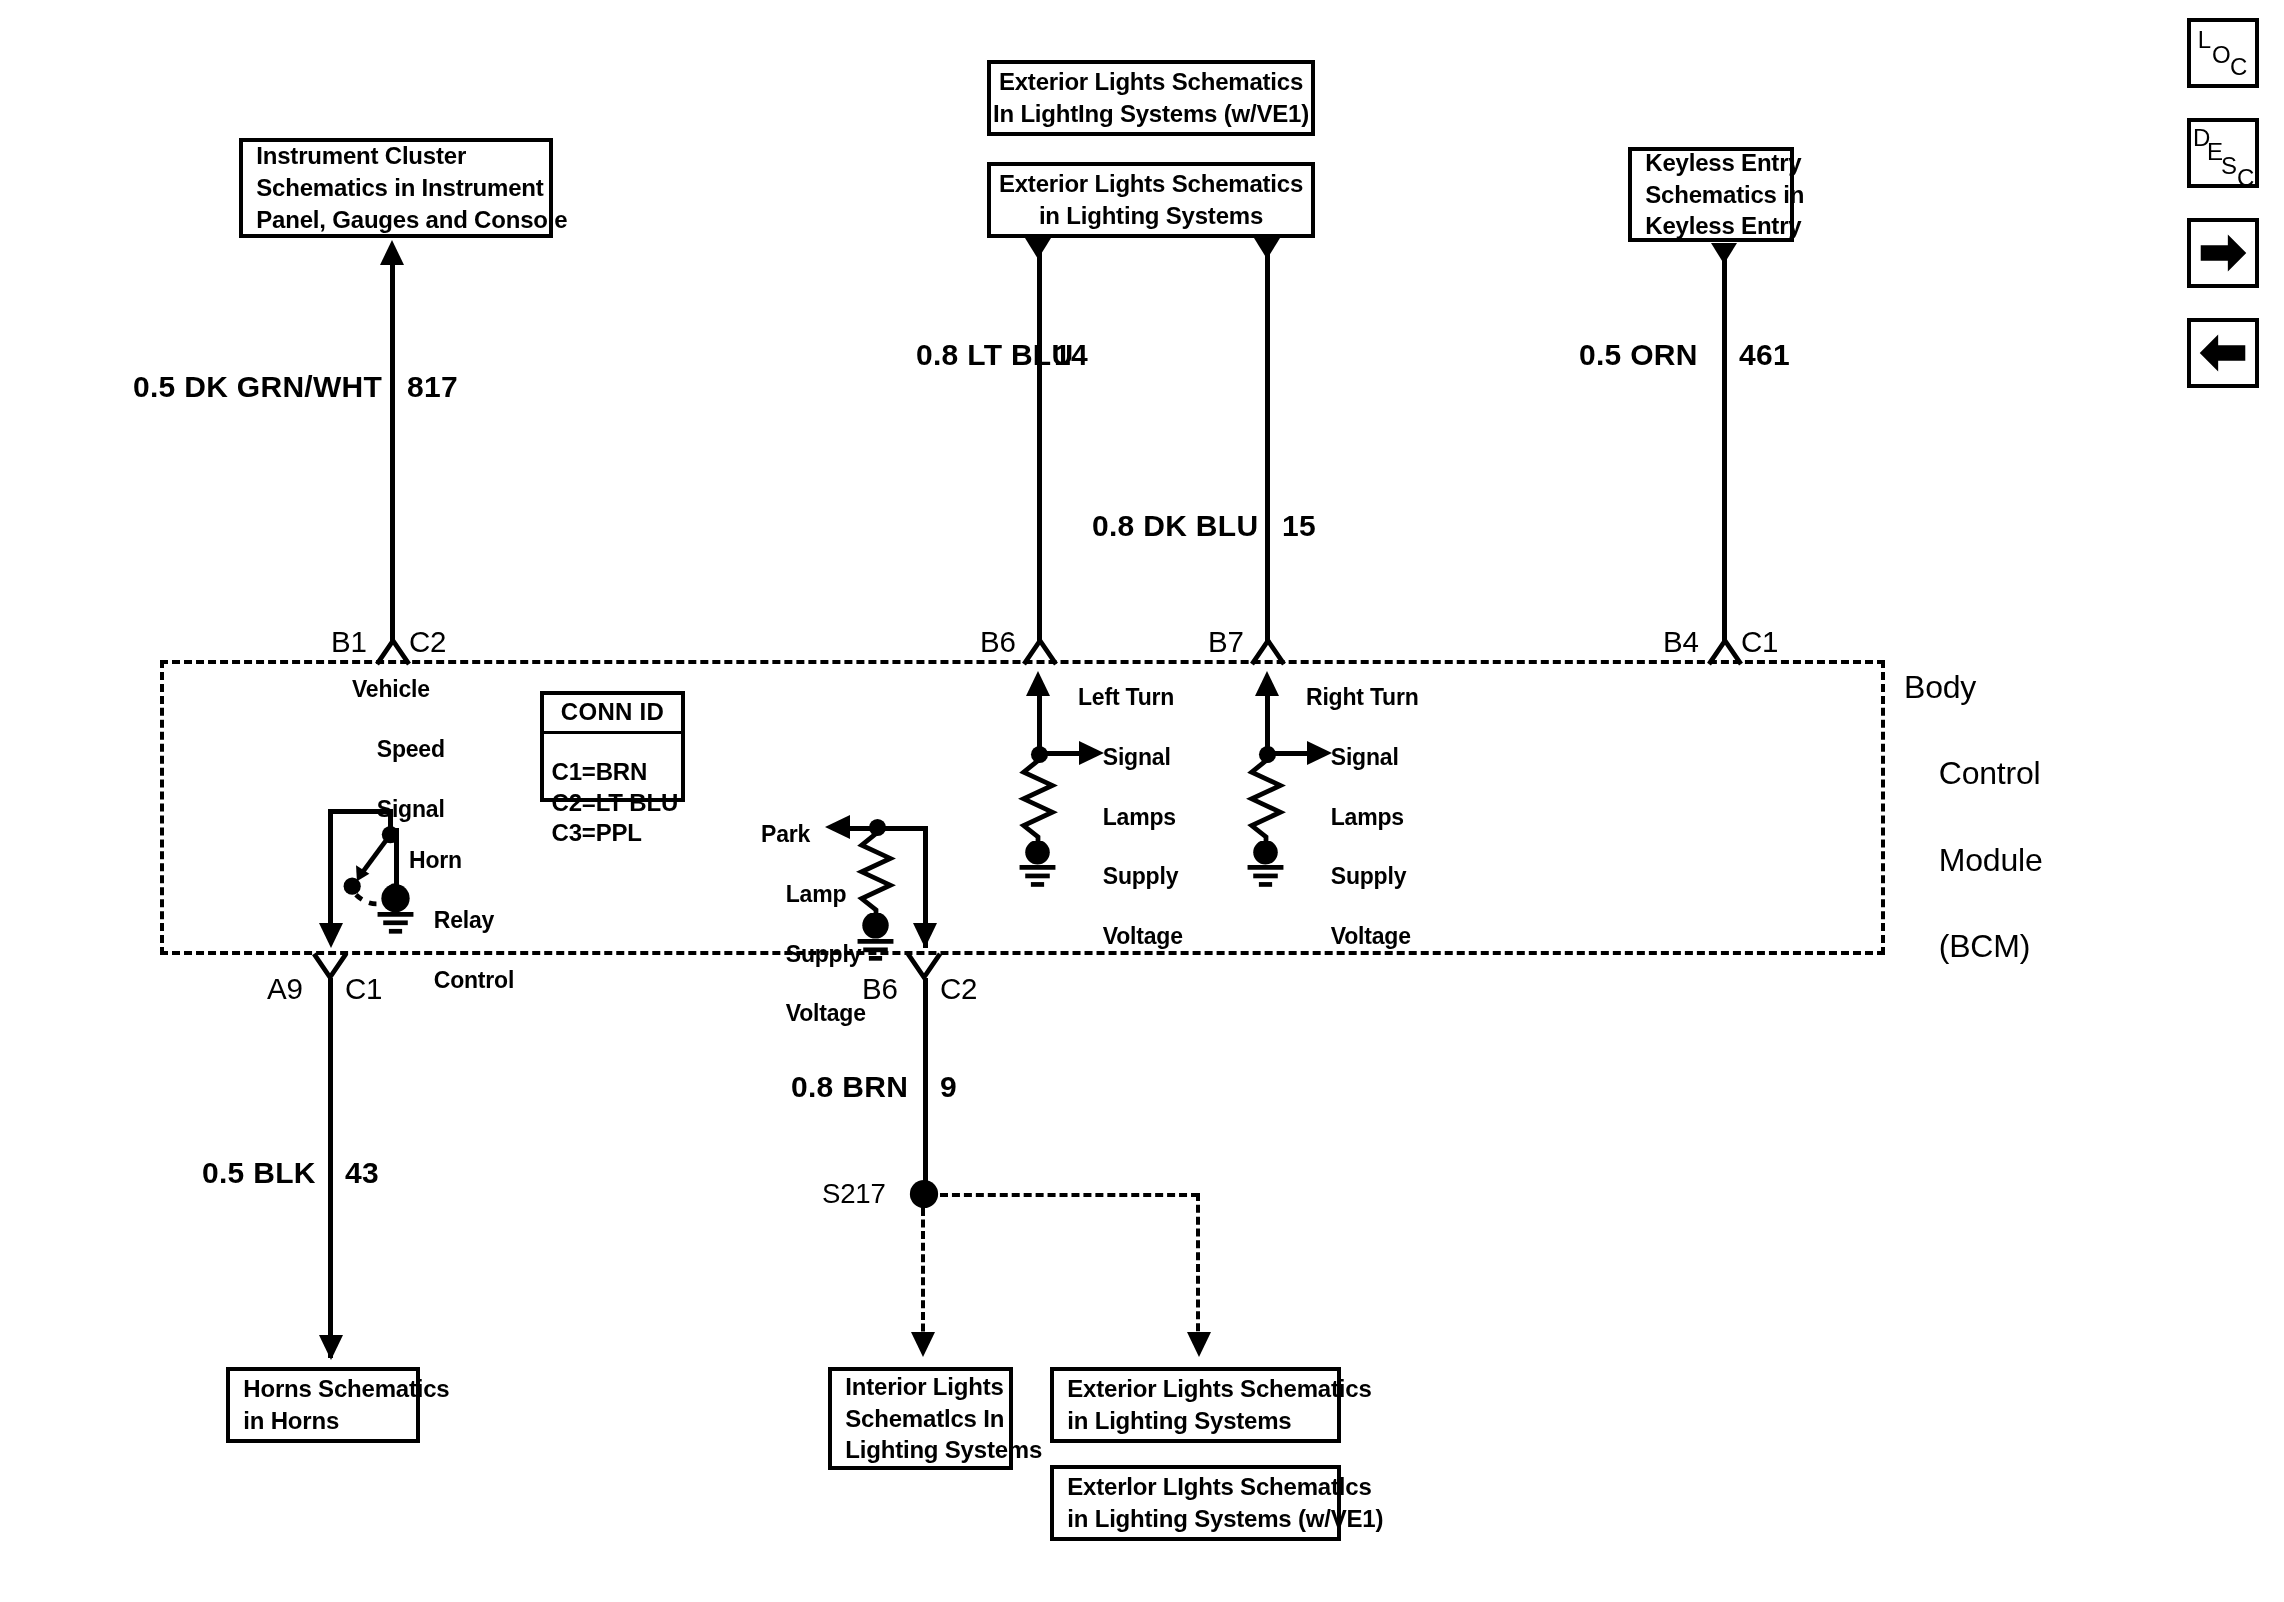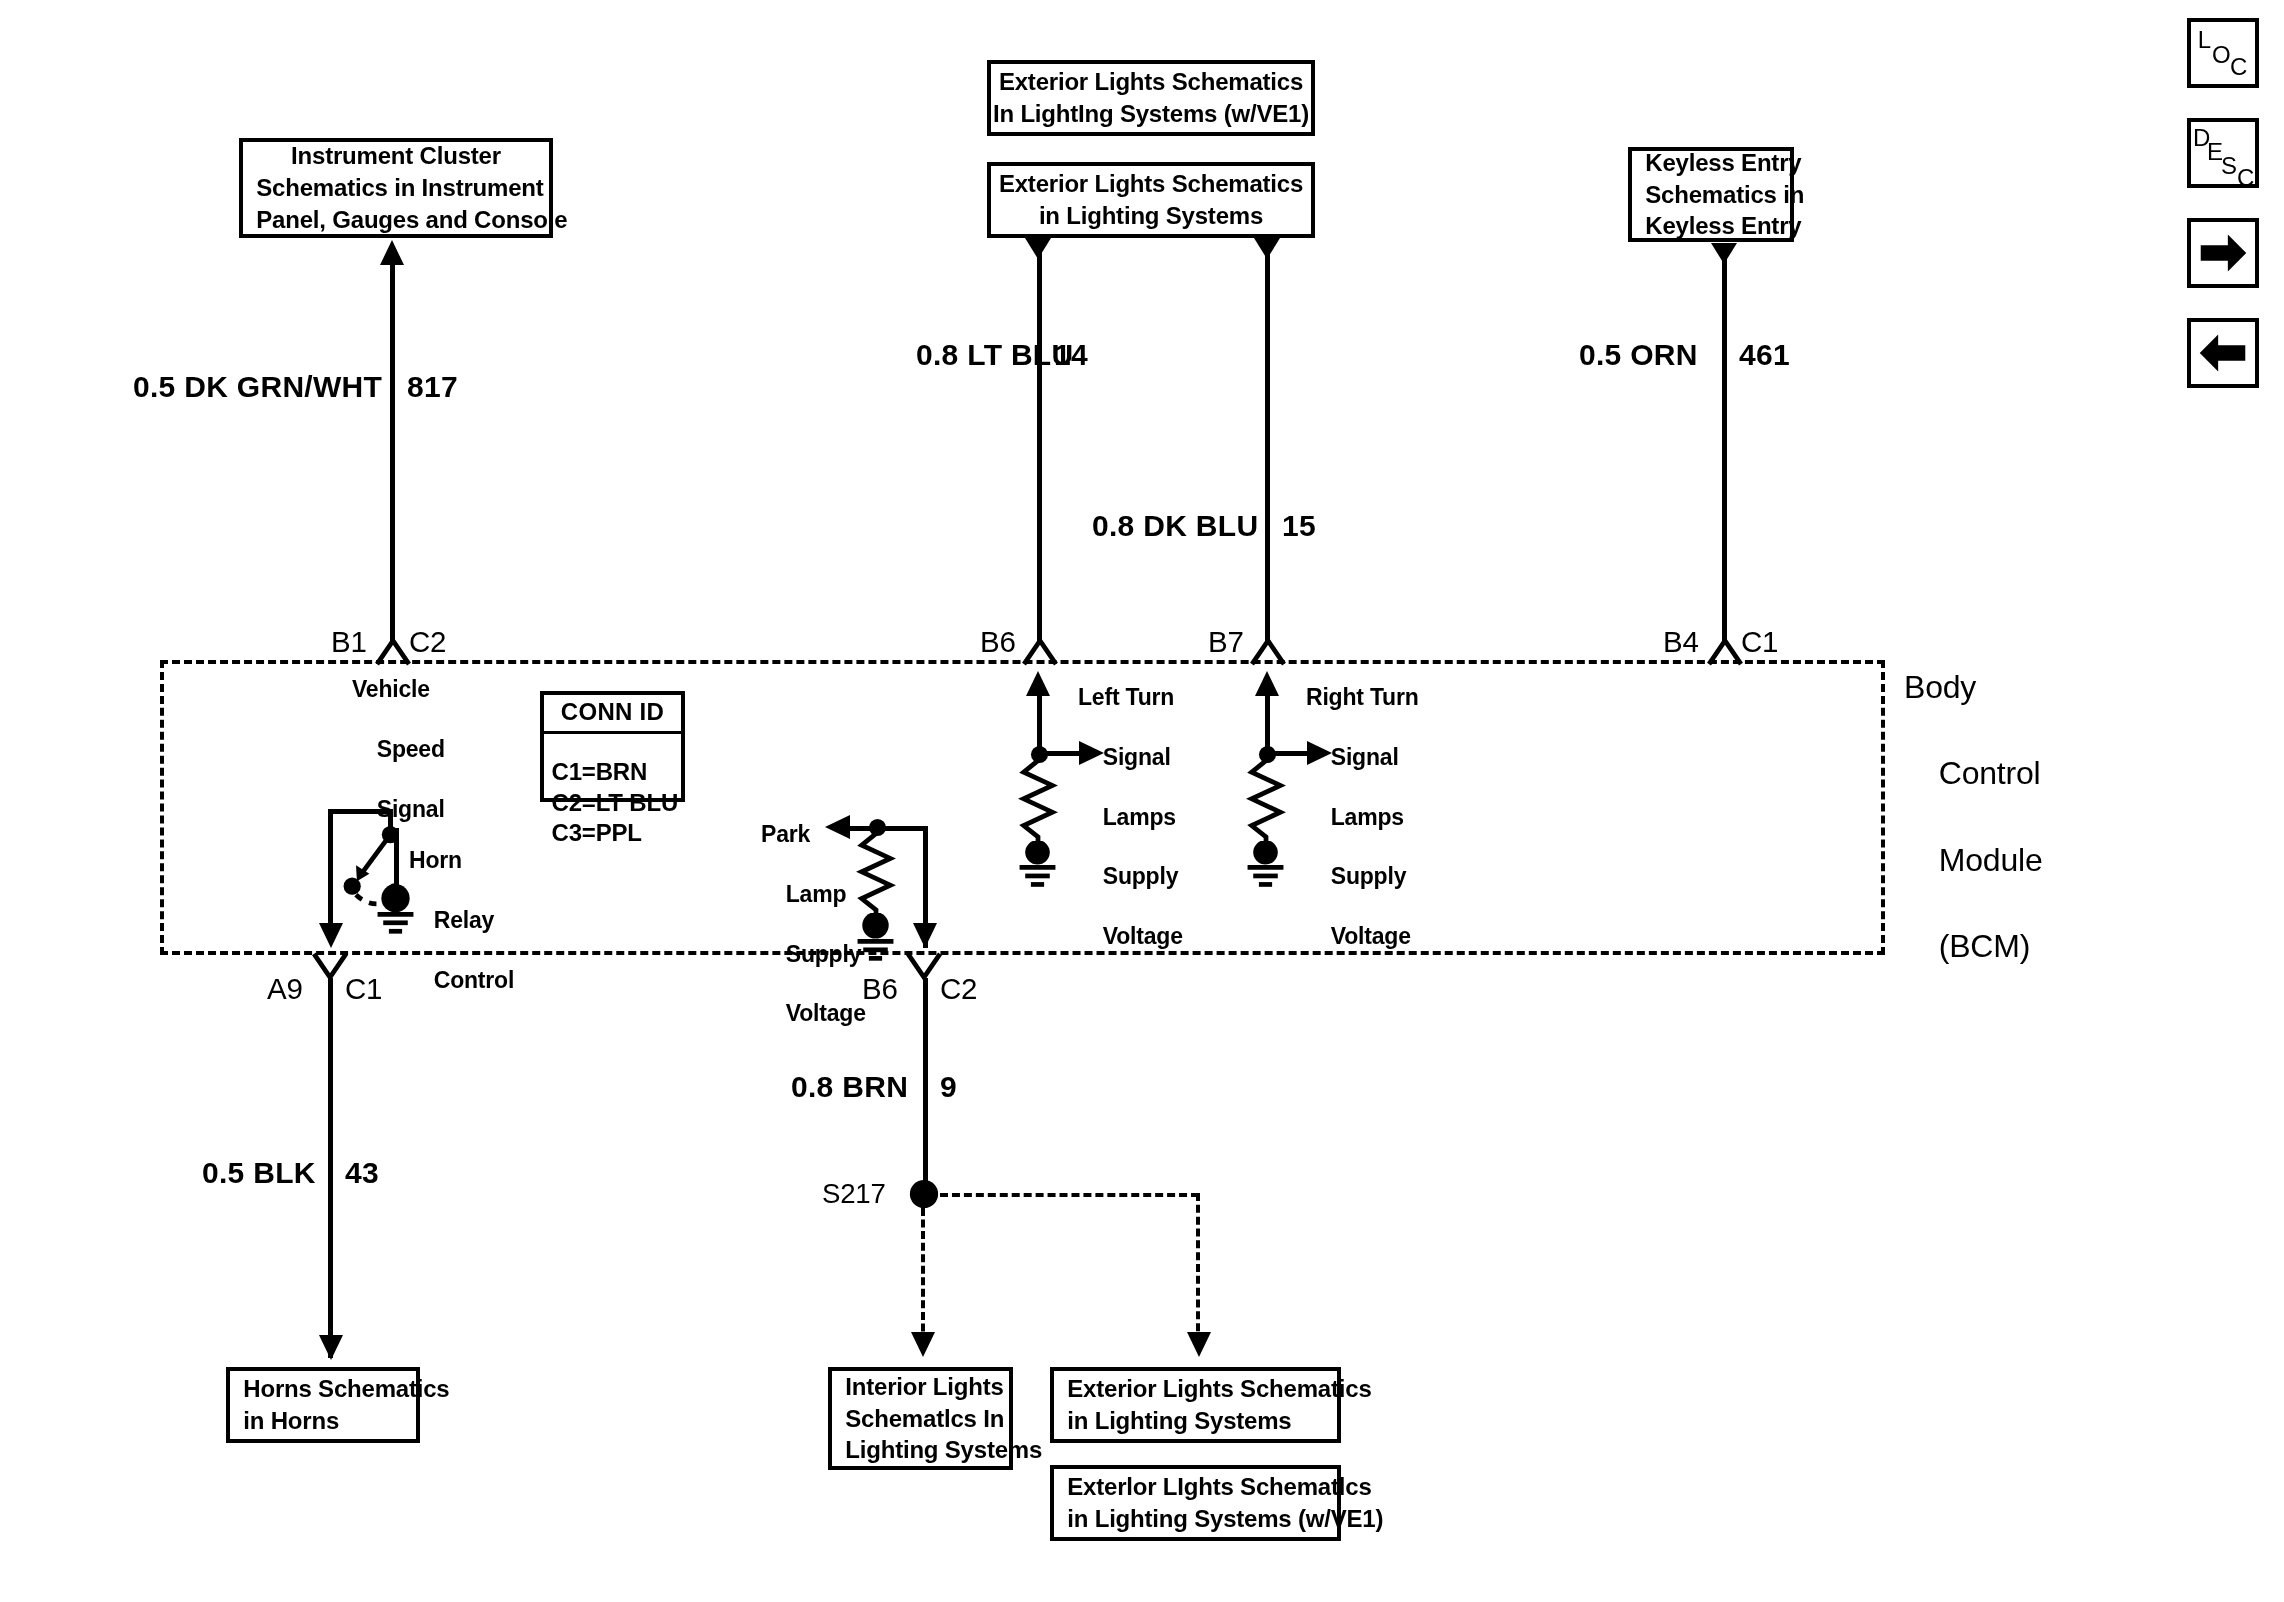--- a/index.html
+++ b/index.html
@@ -189,21 +189,21 @@
     font-size: 24px;
     font-weight: normal;
     font-family: "Liberation Sans", sans-serif;
   }
 </style>
 </head>
 <body>
 
 <div id="root">
 
-  <div class="refbox" id="box-instrument-cluster" style="left:239px; top:138px; width:314px; height:100px;text-align:center;">
+  <div class="refbox" id="box-instrument-cluster" style="left:239px; top:138px; width:314px; height:100px;">
     <div class="ln">Instrument Cluster</div>
     <div class="ln">Schematics in Instrument</div>
     <div class="ln">Panel, Gauges and Console</div>
   </div>
 
   <div class="refbox center" id="box-ext-lights-ve1-top" style="left:987px; top:60px; width:328px; height:76px;">
     <div class="ln">Exterior Lights Schematics</div>
     <div class="ln">In LightIng Systems (w/VE1)</div>
   </div>
 

